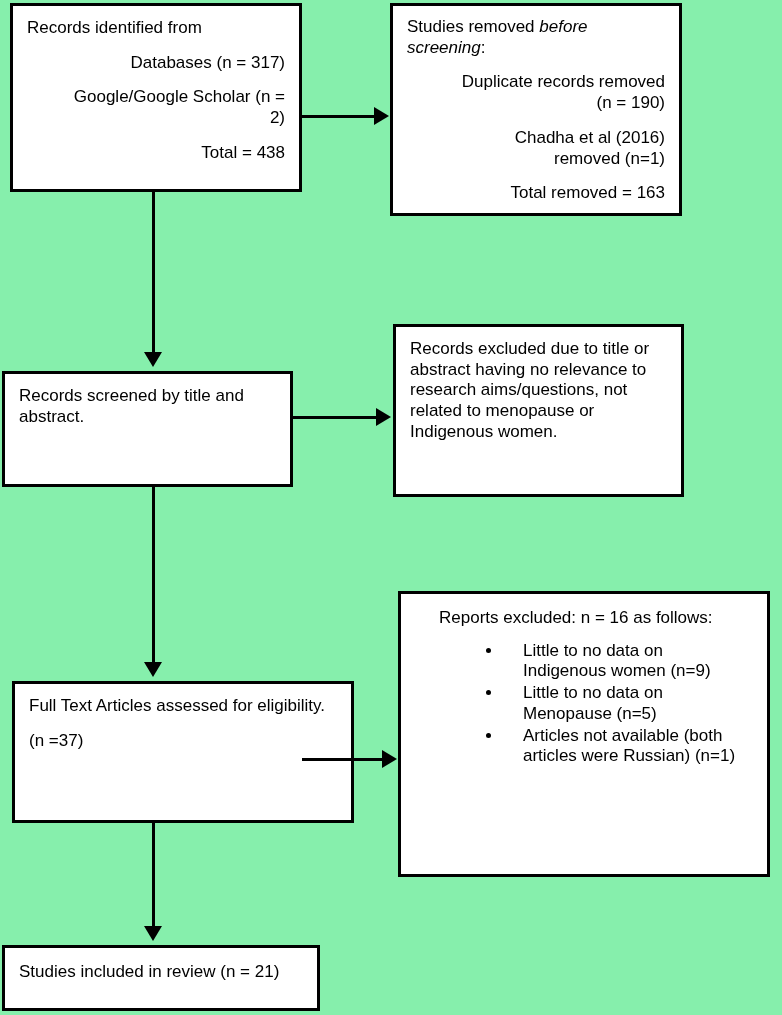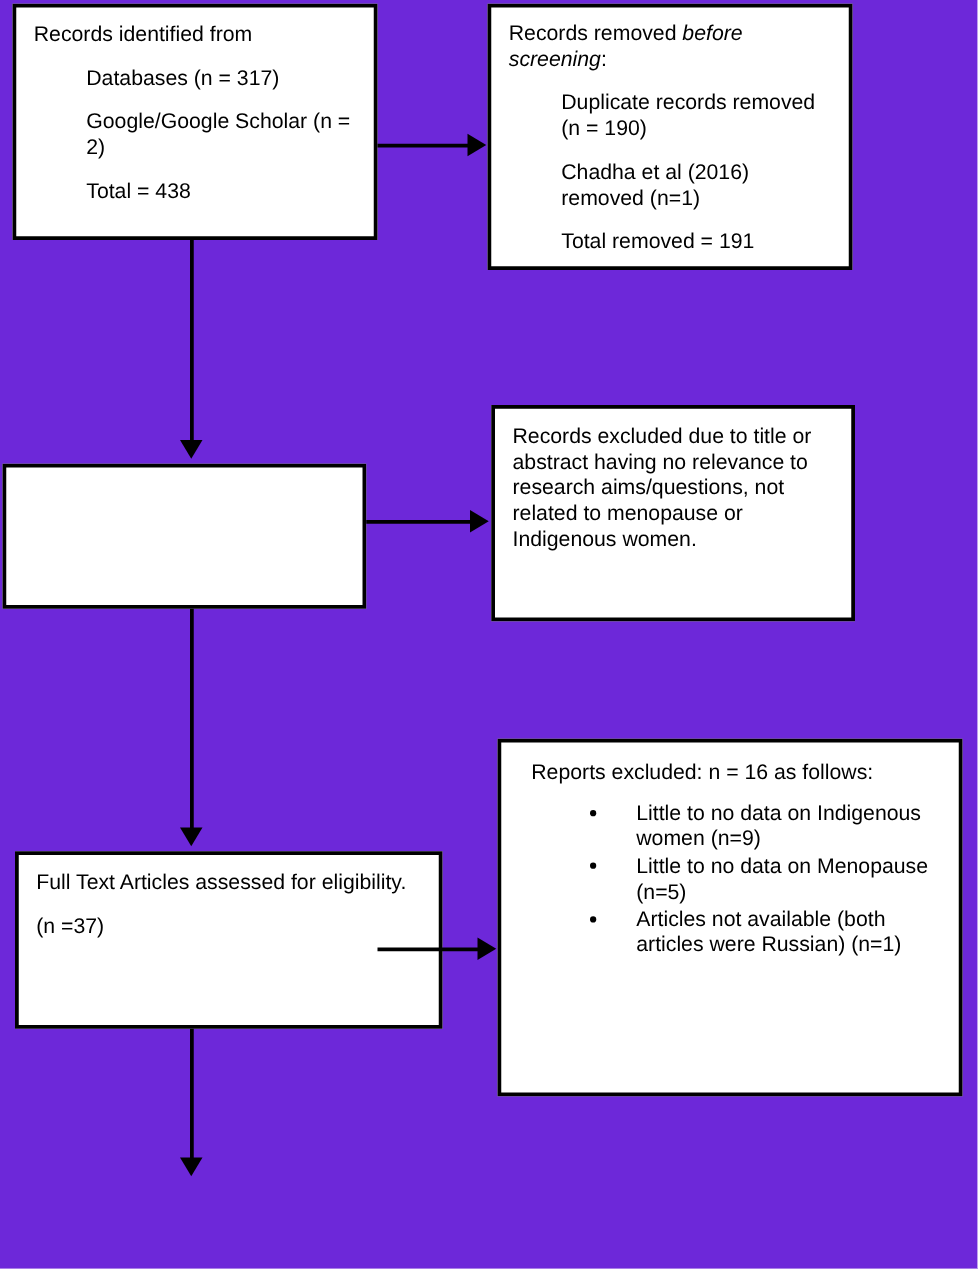--- a/index.html
+++ b/index.html
@@ -4,21 +4,21 @@
 <style>
   html, body {
     margin: 0;
     padding: 0;
     background: #ffffff;
   }
   #canvas {
     position: relative;
     width: 782px;
     height: 1015px;
-    background: #6d28d9;
+    background: #86efac;
     font-family: "Liberation Sans", sans-serif;
     color: #000000;
     overflow: hidden;
   }
   .box {
     position: absolute;
     box-sizing: border-box;
     border: 3px solid #000000;
     background: #ffffff;
     font-size: 17px;
@@ -28,20 +28,21 @@
     margin: 0;
   }
   .para {
     margin: 0 0 14px 0 !important;
   }
   .para:last-child {
     margin-bottom: 0 !important;
   }
   .indent {
     padding-left: 42px;
+    text-align: right;
   }
   .ital {
     font-style: italic;
   }
   .bullets {
     list-style: disc;
     margin: 12px 0 16px 0;
     padding-left: 76px;
   }
   .bullets li {
@@ -83,59 +84,63 @@
 <div id="canvas">
 
   <div class="box" style="left:10px; top:3px; width:292px; height:189px; padding:12px 14px;">
     <p class="para">Records identified from</p>
     <p class="para indent">Databases (n = 317)</p>
     <p class="para indent">Google/Google Scholar (n = 2)</p>
     <p class="para indent">Total = 438</p>
   </div>
 
   <div class="box" style="left:390px; top:3px; width:292px; height:213px; padding:11px 14px;">
-    <p class="para"><span>Records removed </span><span class="ital">before screening</span><span>:</span></p>
+    <p class="para"><span>Studies removed </span><span class="ital">before screening</span><span>:</span></p>
     <p class="para indent">Duplicate records removed (n = 190)</p>
     <p class="para indent">Chadha et al (2016) removed (n=1)</p>
-    <p class="para indent">Total removed = 191</p>
+    <p class="para indent">Total removed = 163</p>
   </div>
 
   <div class="hline" style="left:302px; top:115px; width:74px;"></div>
   <div class="arrow-right" style="left:374px; top:107px;"></div>
 
   <div class="vline" style="left:152px; top:192px; height:162px;"></div>
   <div class="arrow-down" style="left:144px; top:352px;"></div>
 
   <div class="box" style="left:2px; top:371px; width:291px; height:116px; padding:12px 14px;">
+    <p class="para">Records screened by title and abstract.</p>
   </div>
 
   <div class="box" style="left:393px; top:324px; width:291px; height:173px; padding:12px 14px;">
     <p class="para">Records excluded due to title or abstract having no relevance to research aims/questions, not related to menopause or Indigenous women.</p>
   </div>
 
   <div class="hline" style="left:293px; top:416px; width:85px;"></div>
   <div class="arrow-right" style="left:376px; top:408px;"></div>
 
   <div class="vline" style="left:152px; top:487px; height:177px;"></div>
   <div class="arrow-down" style="left:144px; top:662px;"></div>
 
   <div class="box" style="left:12px; top:681px; width:342px; height:142px; padding:12px 14px;">
     <p class="para">Full Text Articles assessed for eligibility.</p>
     <p class="para">(n =37)</p>
   </div>
 
-  <div class="box" style="left:398px; top:591px; width:372px; height:286px; padding:14px 12px;">
+  <div class="box" style="left:398px; top:591px; width:372px; height:286px; padding:14px 26px;">
     <p style="padding-left:12px;">Reports excluded: n = 16 as follows:</p>
     <ul class="bullets">
       <li>Little to no data on Indigenous women (n=9)</li>
       <li>Little to no data on Menopause (n=5)</li>
       <li>Articles not available (both articles were Russian) (n=1)</li>
     </ul>
   </div>
 
   <div class="hline" style="left:302px; top:758px; width:82px;"></div>
   <div class="arrow-right" style="left:382px; top:750px;"></div>
 
   <div class="vline" style="left:152px; top:823px; height:105px;"></div>
   <div class="arrow-down" style="left:144px; top:926px;"></div>
 
+  <div class="box" style="left:2px; top:945px; width:318px; height:66px; padding:14px 14px;">
+    <p>Studies included in review (n = 21)</p>
+  </div>
 
 </div>
 
 </body></html>

